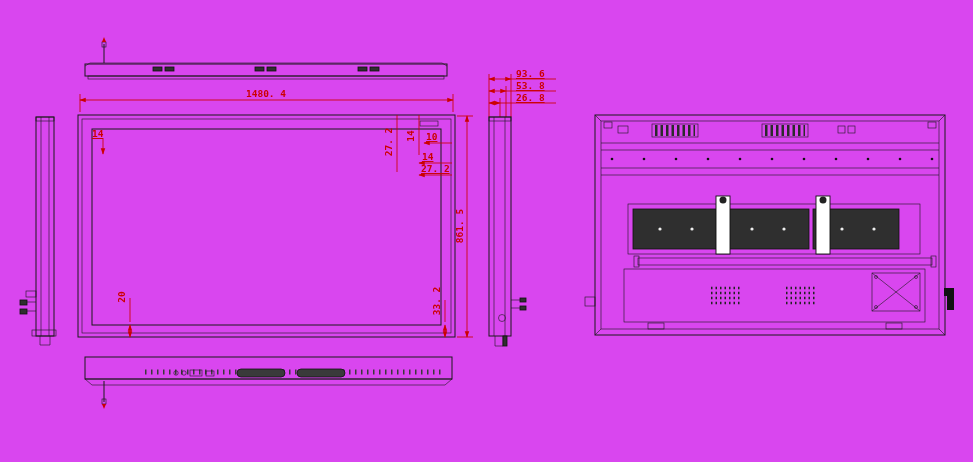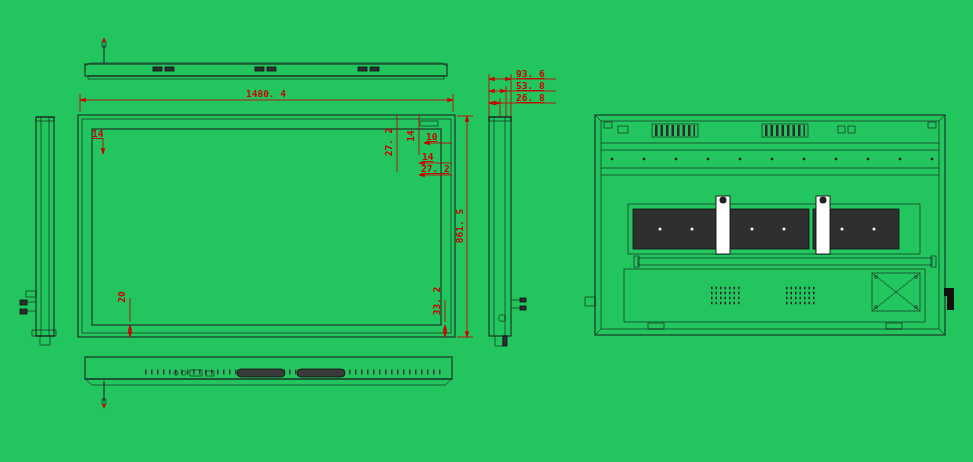--- a/index.html
+++ b/index.html
@@ -1,16 +1,16 @@
 <!DOCTYPE html>
 <html><head>
 <meta charset="utf-8">
 <style>
   html,body{margin:0;padding:0;background:#ffffff;}
-  .stage{width:973px;height:462px;position:relative;background:#22c55e;overflow:hidden;}
+  .stage{width:973px;height:462px;position:relative;background:#d946ef;overflow:hidden;}
   svg{display:block;}
   .geo{stroke:#1a1a1a;stroke-width:1;fill:none;}
   .geo-thin{stroke:#1a1a1a;stroke-width:.6;fill:none;}
   .dark{fill:#2f2f2f;stroke:#111;stroke-width:.8;}
   .dim{stroke:#cc0000;stroke-width:.85;fill:none;}
   .dimtext{fill:#cc0000;font-family:"DejaVu Sans Mono",monospace;font-size:9.5px;font-weight:bold;}
   .u{text-decoration:underline;}
 </style>
 </head>
 <body>

